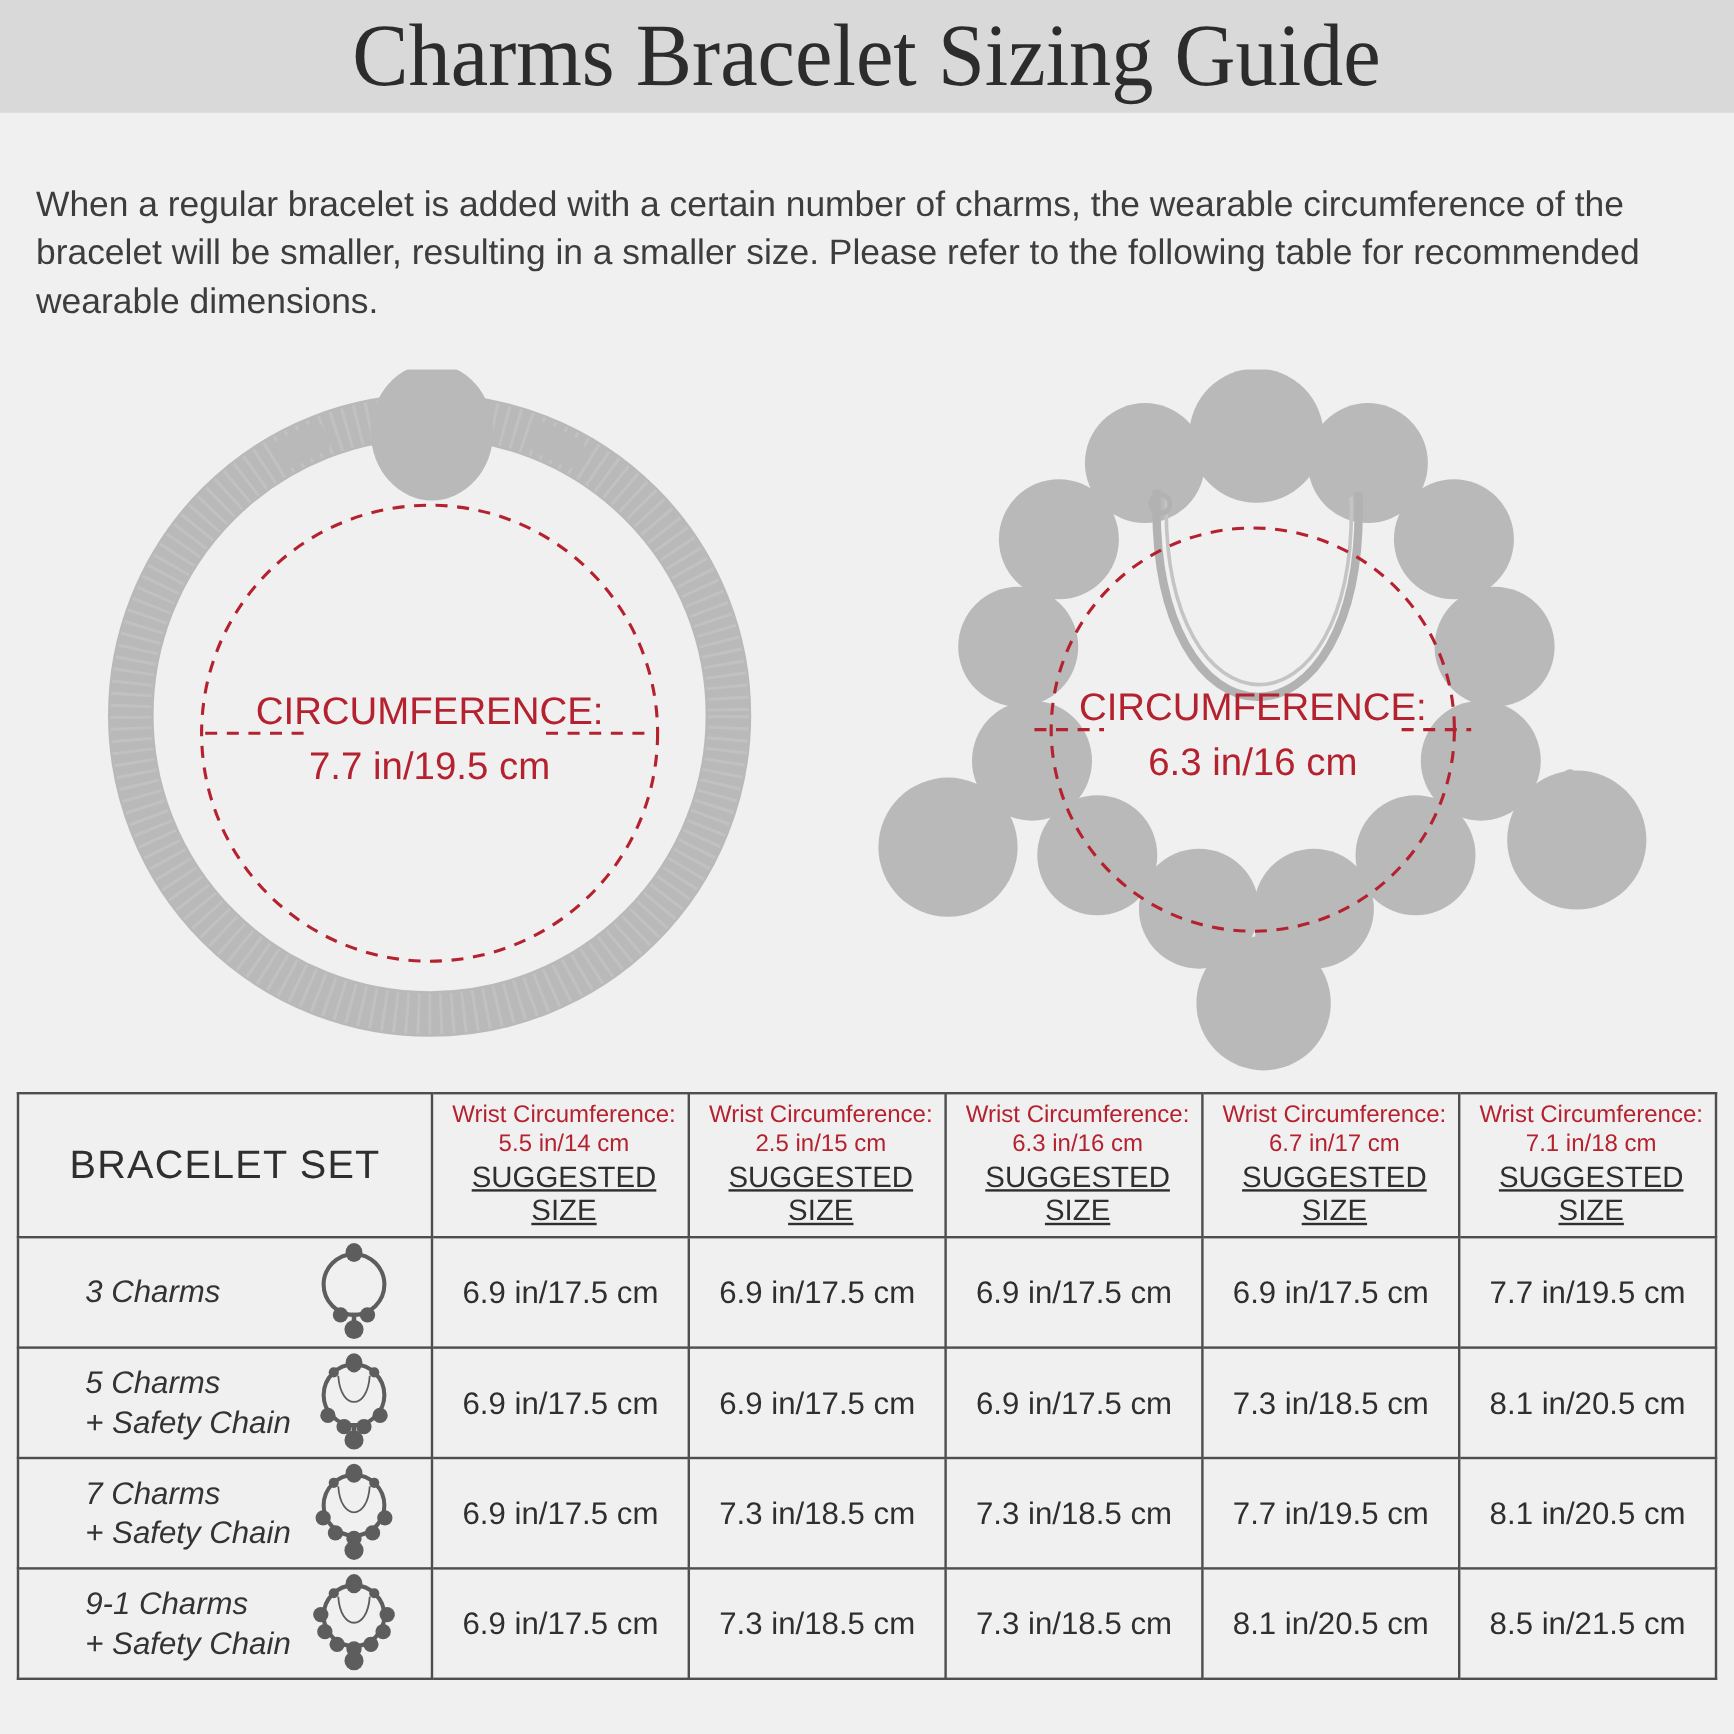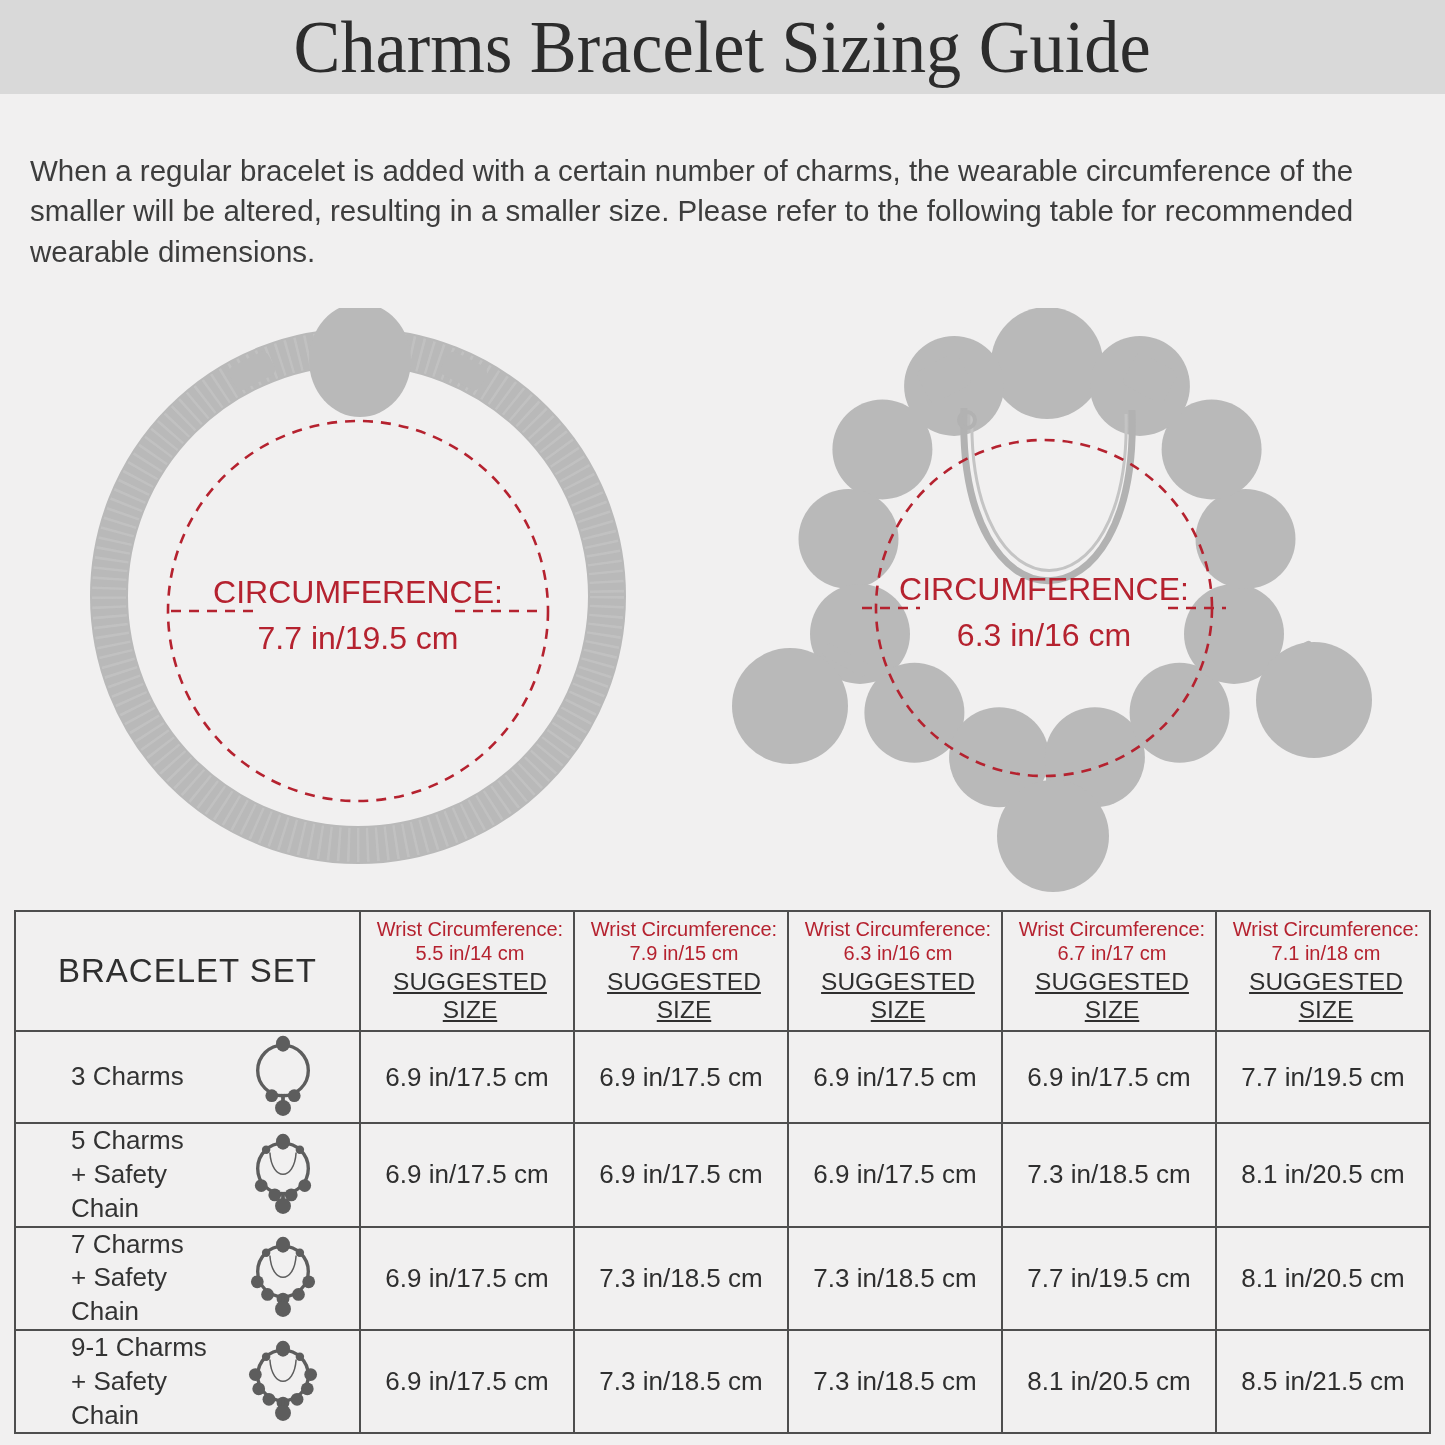--- a/index.html
+++ b/index.html
@@ -53,35 +53,35 @@
   .size-table col.c-set{width:345px;}
   .size-table thead th{height:98px;vertical-align:middle;}
   .size-table tbody td{height:92px;vertical-align:middle;}
   th.set-head{
     font-size:33px;font-weight:400;color:#2f2f2f;letter-spacing:1px;
     text-align:center;
   }
   th.wrist-head{text-align:center;padding:6px 6px 6px 12px;font-weight:400;}
   .wrist{font-size:20px;line-height:1.18;color:var(--accent-red);}
   .ssize{font-size:24.5px;color:#2f2f2f;margin-top:3px;text-decoration:underline;}
-  td.setcell{padding:0 18px 0 55px;}
+  td.setcell{padding:0 6px 0 55px;font-style:italic;}
   .setflex{display:flex;align-items:center;justify-content:space-between;}
   .setlabel{font-size:26px;color:#333;line-height:1.3;}
   .iconwrap{display:inline-block;width:88px;height:90px;margin-right:14px;}
   .row-icon{width:88px;height:90px;display:block;}
   td.valcell{text-align:center;font-size:26px;color:#2f2f2f;margin-top:12px;}
 </style>
 </head>
 <body>
 
 <div class="band">
   <h1>Charms Bracelet Sizing Guide</h1>
 </div>
 
-<p class="intro">When a regular bracelet is added with a certain number of charms, the wearable circumference of the smaller will be altered, resulting in a smaller size. Please refer to the following table for recommended wearable dimensions.</p>
+<p class="intro">When a regular bracelet is added with a certain number of charms, the wearable circumference of the bracelet will be smaller, resulting in a smaller size. Please refer to the following table for recommended wearable dimensions.</p>
 
 <div class="diagrams">
 
   <svg id="plain-svg" viewBox="0 0 660 592">
     <circle cx="330" cy="288" r="249" fill="none" stroke="var(--silhouette-gray)" stroke-width="38"></circle>
     <circle cx="330" cy="288" r="249" fill="none" stroke="#c9c9c9" stroke-width="34" stroke-dasharray="2.5 7" opacity="0.55"></circle>
     <g fill="var(--silhouette-gray)">
       <rect x="202" y="50" width="44" height="26" rx="7" transform="rotate(-27 224 63)"></rect>
       <rect x="414" y="50" width="44" height="26" rx="7" transform="rotate(27 436 63)"></rect>
     </g>
@@ -146,21 +146,21 @@
   <thead>
     <tr id="head-row">
       <th class="set-head">BRACELET SET</th>
     <th class="wrist-head">
           <div class="wrist">Wrist Circumference:</div>
           <div class="wrist">5.5 in/14 cm</div>
           <div class="ssize">SUGGESTED SIZE</div>
         </th>
         <th class="wrist-head">
           <div class="wrist">Wrist Circumference:</div>
-          <div class="wrist">7.9 in/15 cm</div>
+          <div class="wrist">2.5 in/15 cm</div>
           <div class="ssize">SUGGESTED SIZE</div>
         </th>
         <th class="wrist-head">
           <div class="wrist">Wrist Circumference:</div>
           <div class="wrist">6.3 in/16 cm</div>
           <div class="ssize">SUGGESTED SIZE</div>
         </th>
         <th class="wrist-head">
           <div class="wrist">Wrist Circumference:</div>
           <div class="wrist">6.7 in/17 cm</div>

